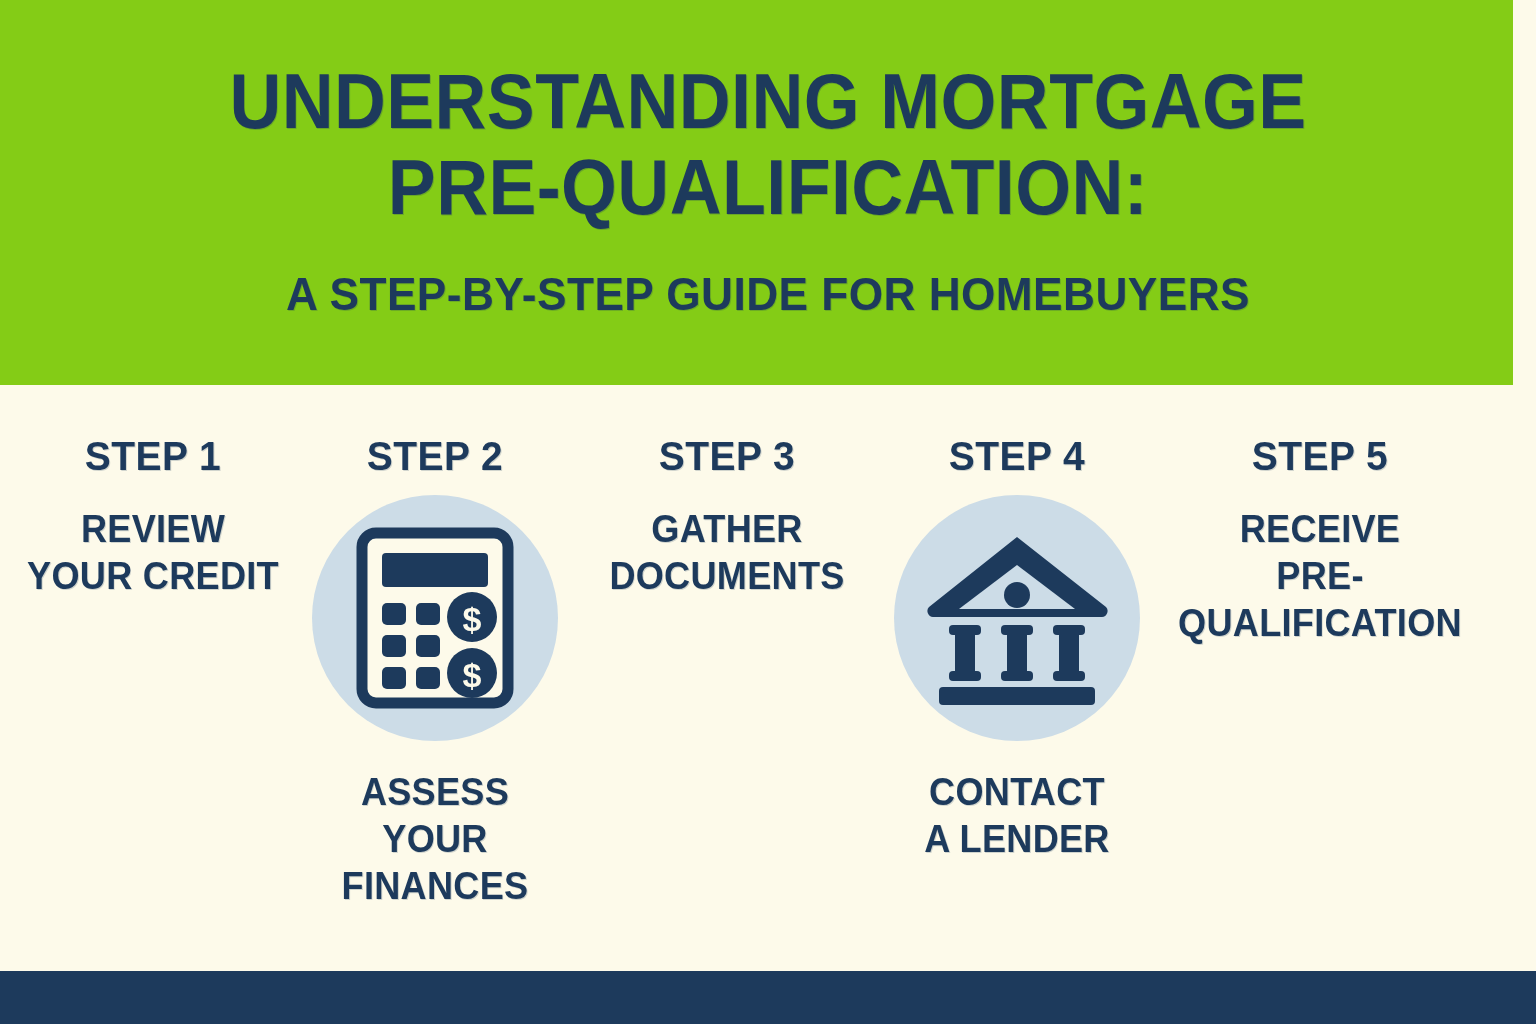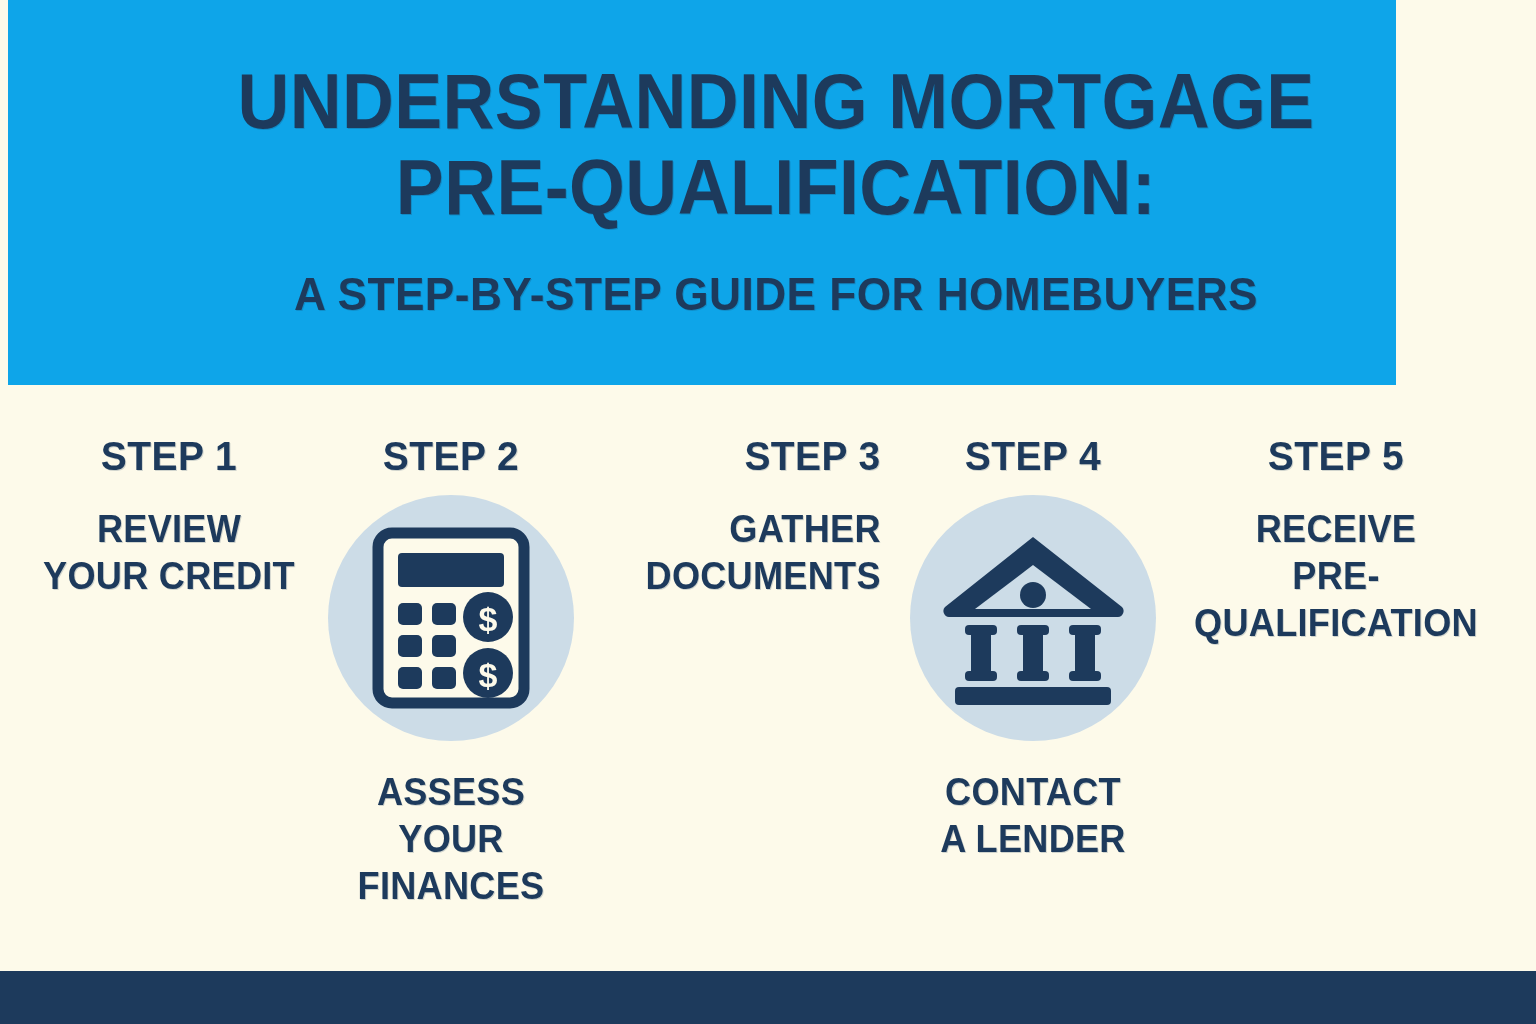--- a/index.html
+++ b/index.html
@@ -17,24 +17,24 @@
   #infographic {
     position: relative;
     width: 1536px;
     height: 1024px;
     background: #fdfaea;
   }
 
   
   .header-band {
     position: absolute;
-    left: 8px; top: 0;
-    width: 1388px;
+    left: 0; top: 0;
+    width: 1513px;
     height: 385px;
-    background: #0ea5e9;
+    background: #84cc16;
     box-sizing: border-box;
   }
   .title-wrap {
     position: absolute;
     left: 0;
     top: 58px;
     width: 1536px;
     text-align: center;
   }
   .title-line {
@@ -57,21 +57,21 @@
     letter-spacing: 0.5px;
     transform: scaleX(0.94);
     margin-top: 36px;
     text-shadow: 1px 1px 0 rgba(29,58,92,0.22);
     white-space: nowrap;
   }
 
   
   .steps-row {
     position: absolute;
-    left: 16px;
+    left: 0;
     top: 400px;
     width: 1280px;
     height: 560px;
   }
   .step {
     position: absolute;
     top: 0;
     width: 290px;
     text-align: center;
   }
@@ -167,21 +167,21 @@
           <text x="122" y="108" text-anchor="middle" font-family="'Liberation Sans','Liberation Sans Narrow',sans-serif" font-size="34" font-weight="bold" fill="#fdfaea">$</text>
           <circle cx="122" cy="150" r="25" fill="#1d3a5c"></circle>
           <text x="122" y="164" text-anchor="middle" font-family="'Liberation Sans','Liberation Sans Narrow',sans-serif" font-size="34" font-weight="bold" fill="#fdfaea">$</text>
         </svg>
       </div>
       <div class="step-label">ASSESS
 YOUR
 FINANCES</div>
     </div>
 
-    <div class="step" style="left:582px;text-align:right;">
+    <div class="step" style="left:582px;">
       <div class="step-num">STEP 3</div>
       <div class="step-label">GATHER
 DOCUMENTS</div>
     </div>
 
     <div class="step" style="left:872px;">
       <div class="step-num">STEP 4</div>
       <div class="circle">
         <svg width="185" height="175" viewBox="0 0 185 175">
           <path d="M92 6 L181 76 a6 6 0 0 1 -4 10 H8 a6 6 0 0 1 -4 -10 Z" fill="#1d3a5c"></path>

